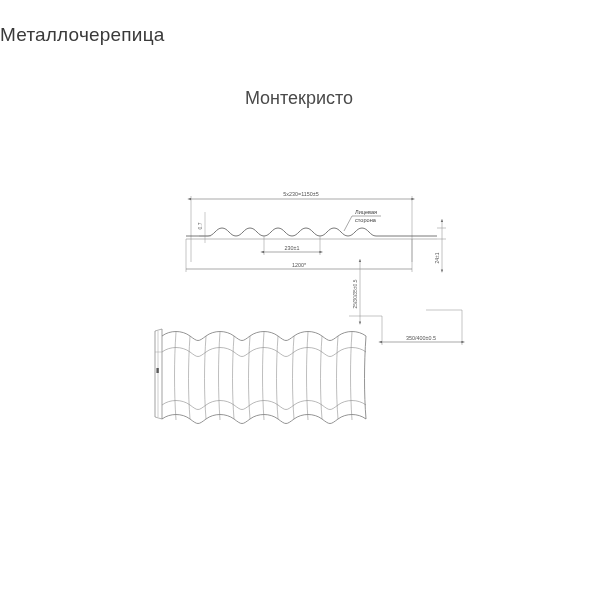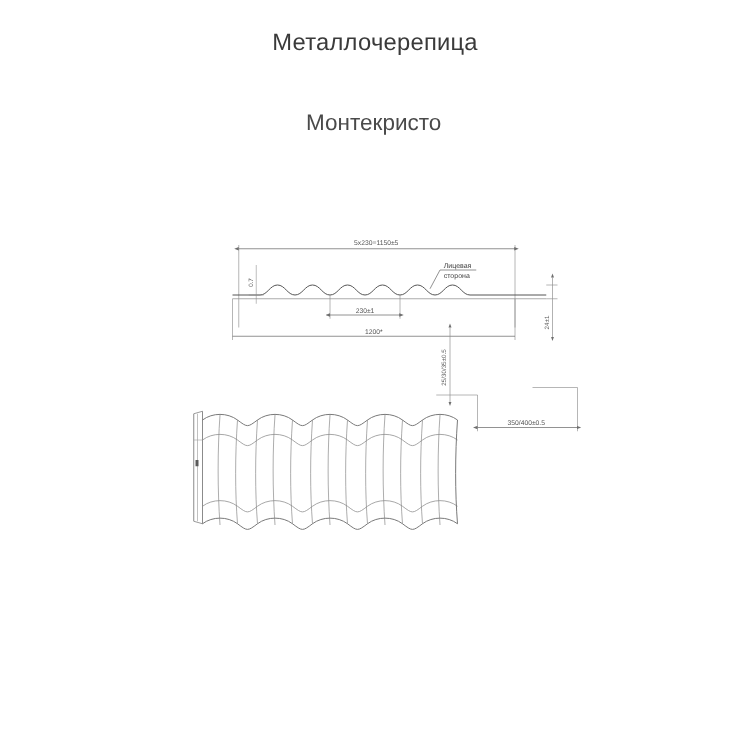--- a/index.html
+++ b/index.html
@@ -13,21 +13,20 @@
     height: 600px;
     background: #ffffff;
     font-family: "Liberation Sans", sans-serif;
     overflow: hidden;
   }
   .title-main {
     position: absolute;
     left: 0;
     top: 24px;
     width: 600px;
-    text-align: center;
     font-size: 19px;
     color: #3a3a3a;
     letter-spacing: 0.2px;
   }
   .title-sub {
     position: absolute;
     left: 0;
     top: 88px;
     width: 598px;
     text-align: center;

